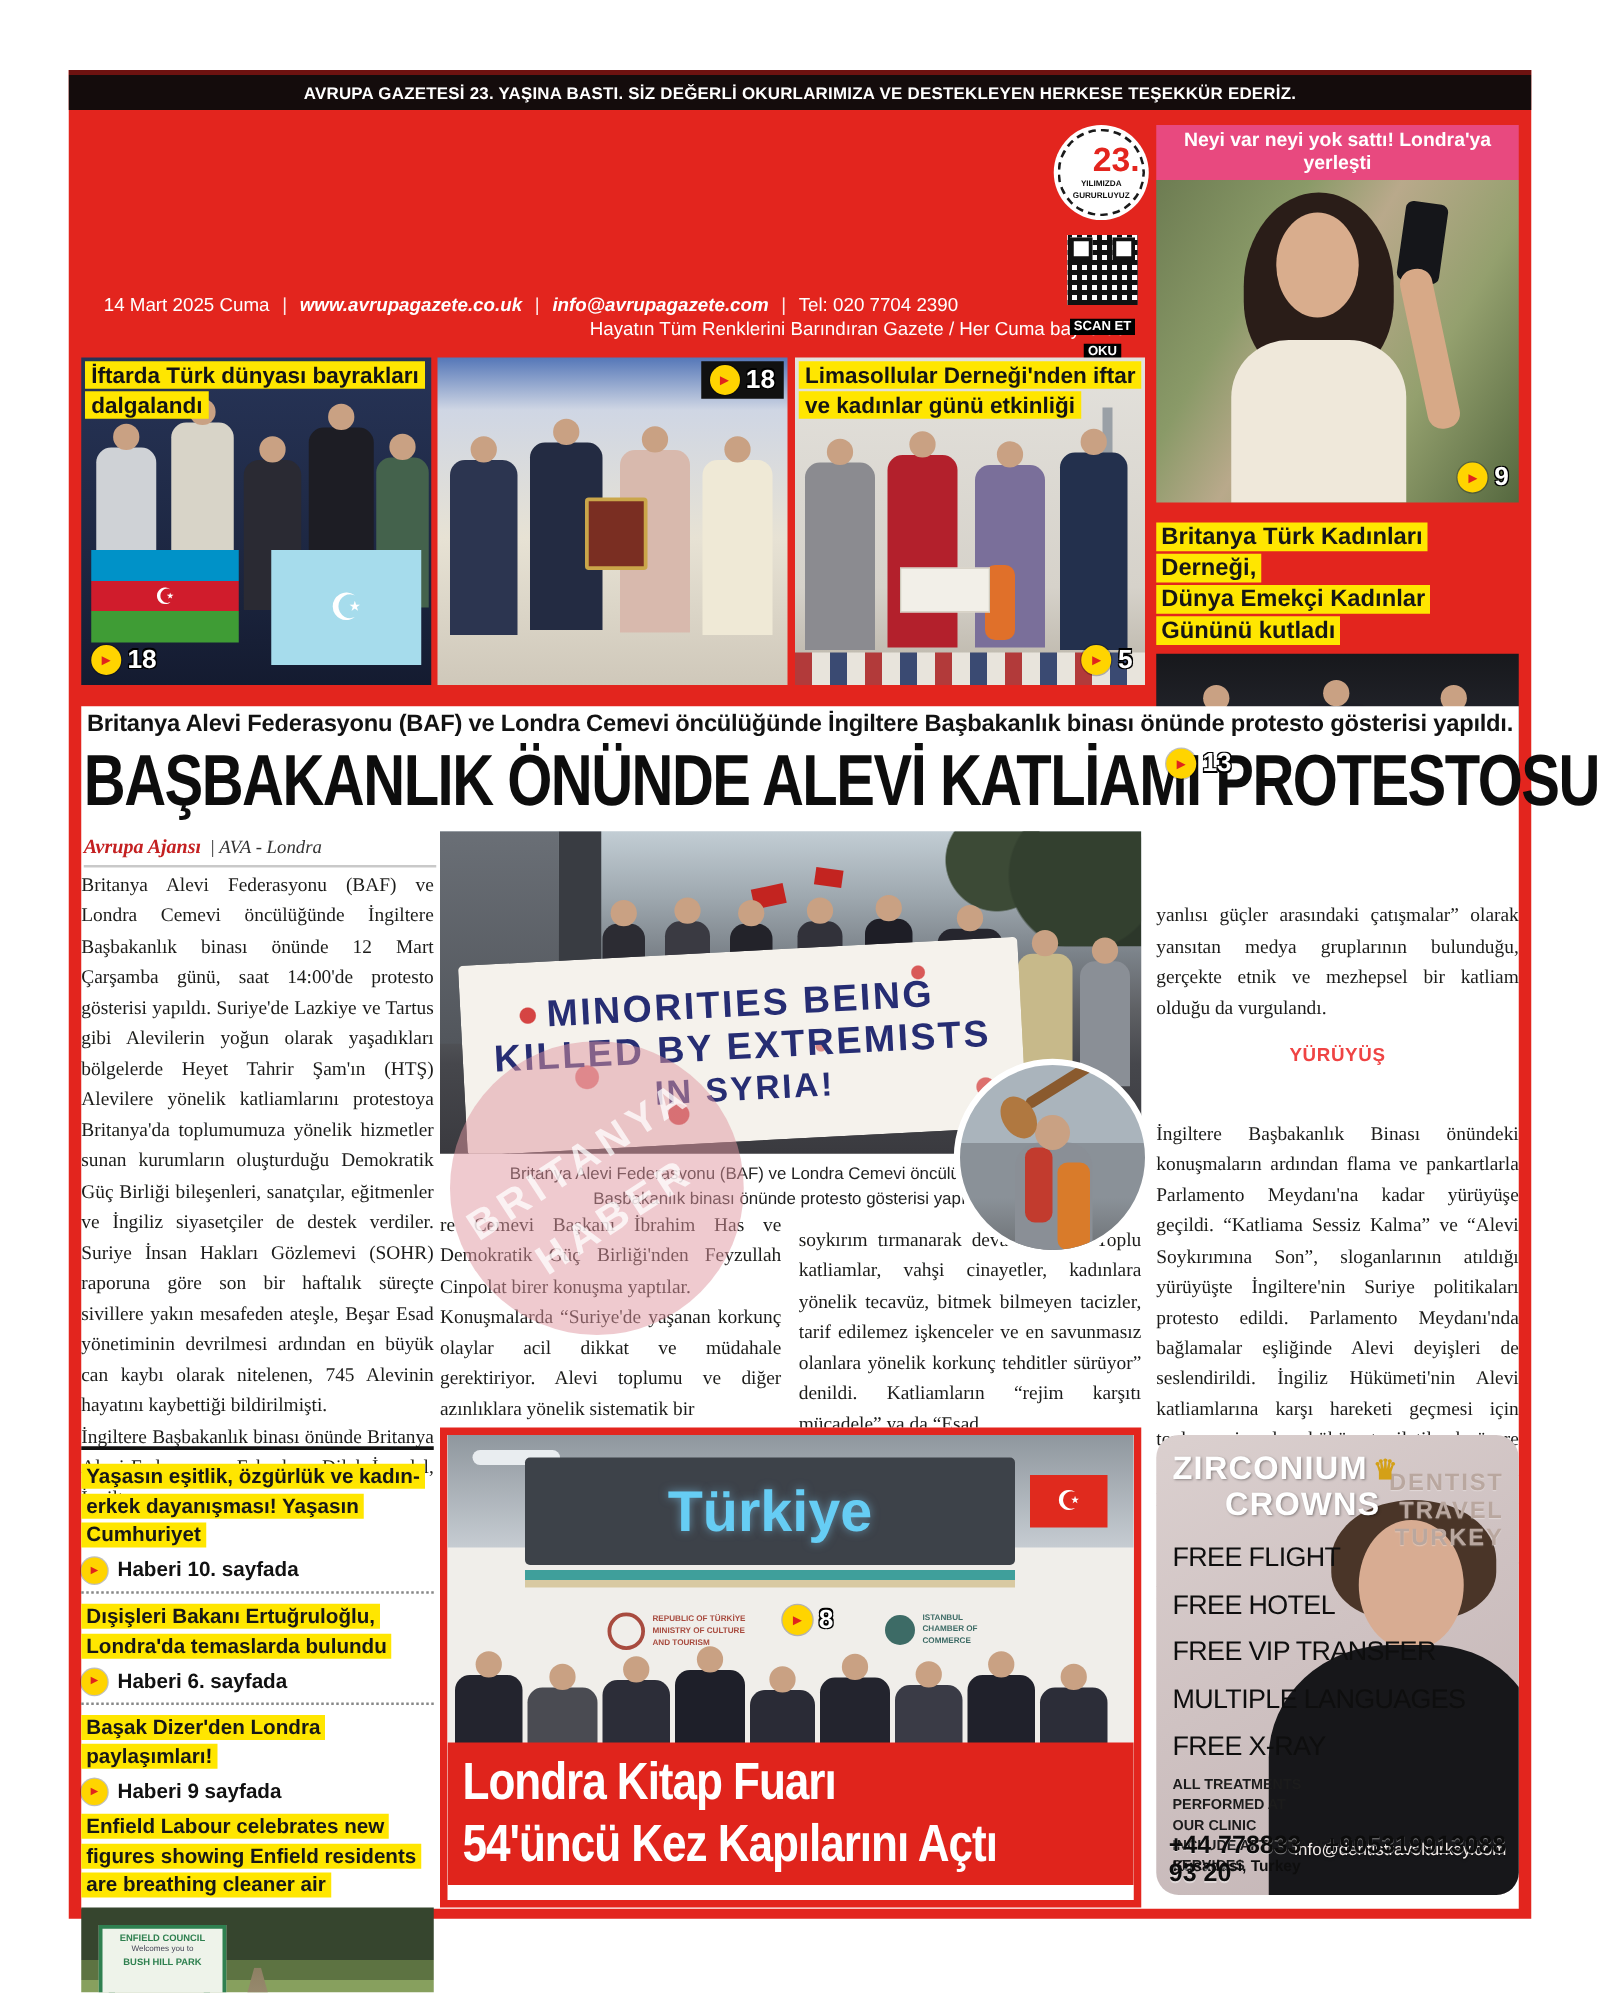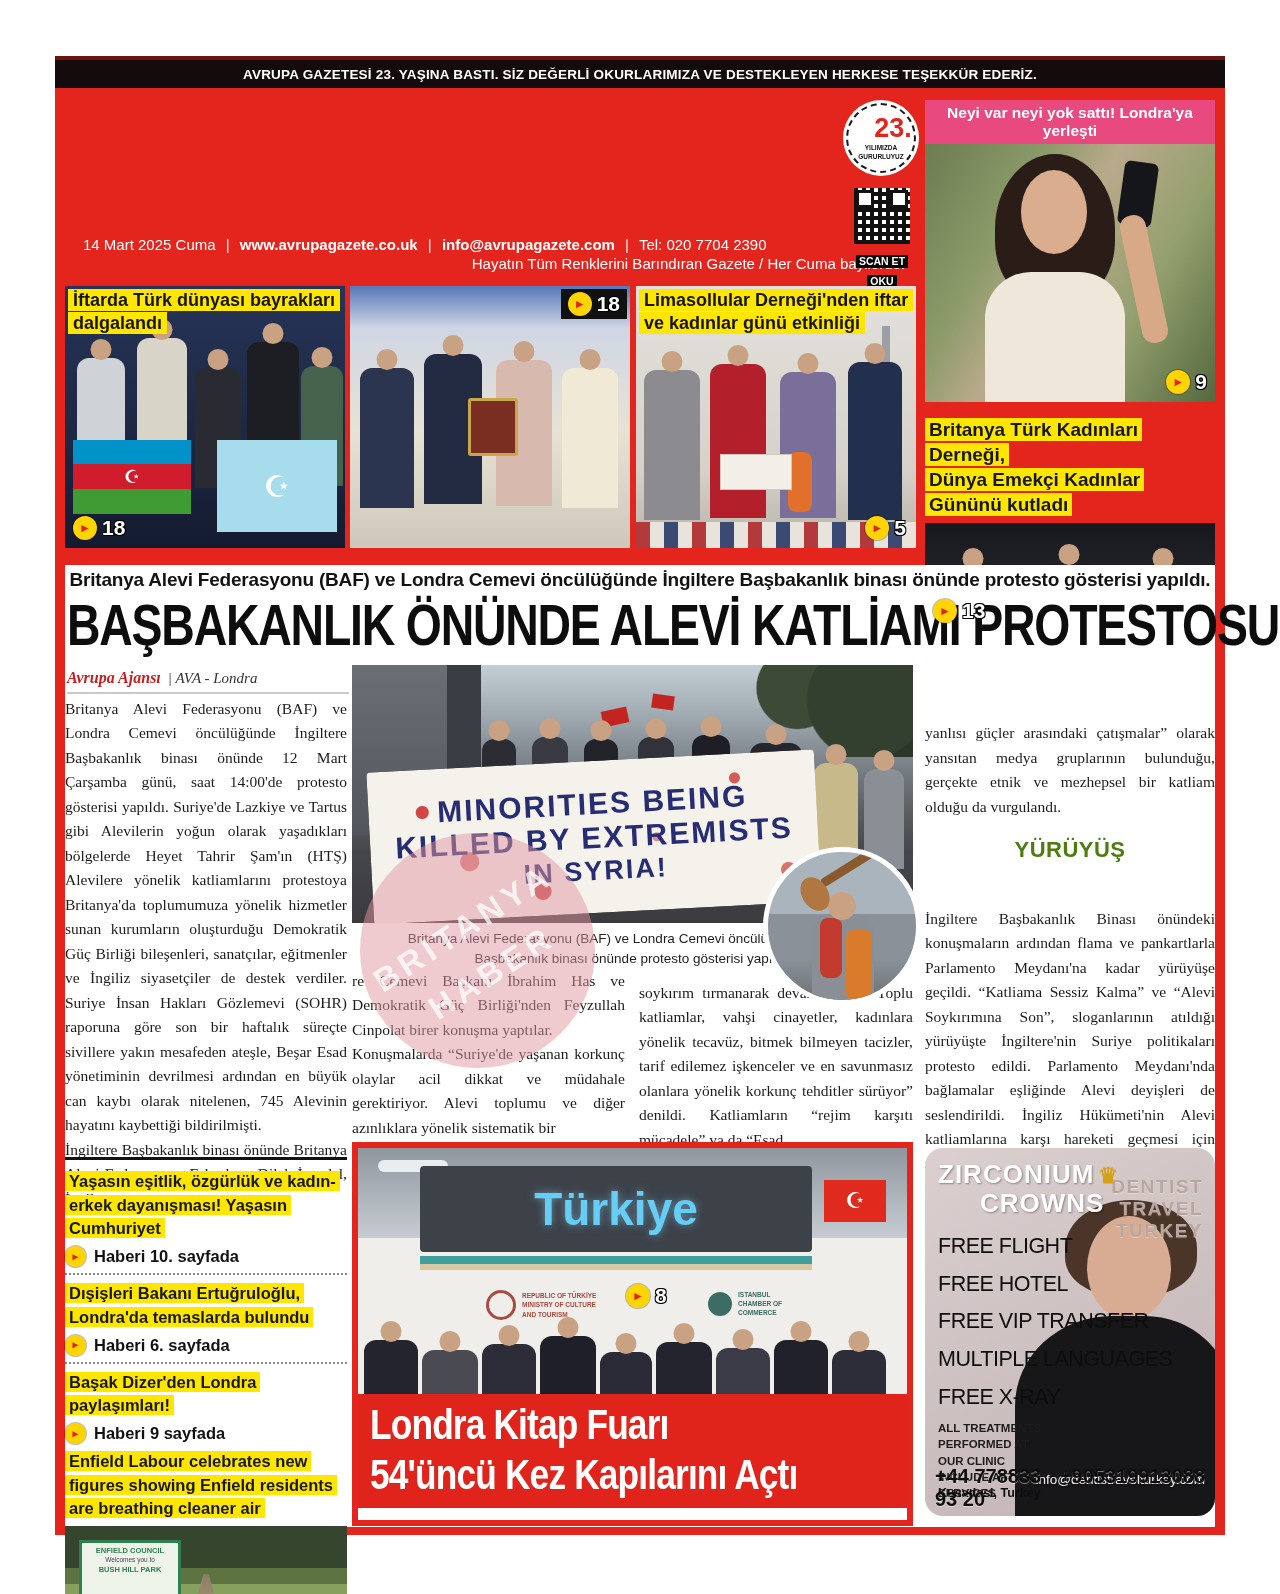--- a/index.html
+++ b/index.html
@@ -6,21 +6,21 @@
   #page{position:relative;width:1280px;height:1594px;background:#fff;font-family:"Liberation Sans",sans-serif;overflow:hidden;}
   
   #frame{position:absolute;left:55px;top:56px;width:1170px;height:1479px;background:#e3251e;}
   .topline{position:absolute;left:0;top:0;width:1170px;height:4px;background:#6d1210;}
   .banner{position:absolute;left:0;top:4px;width:1170px;height:28px;background:#140c0c;color:#fff;
     display:flex;align-items:center;justify-content:center;font-weight:700;font-size:13.5px;letter-spacing:.2px;}
   
   .mast-title{position:absolute;left:30px;top:22px;width:750px;height:158px;color:#fff;
     font-family:"Liberation Serif",serif;font-style:italic;font-weight:700;font-size:146px;line-height:152px;text-align:center;letter-spacing:-2px;}
   .mast-info{position:absolute;left:28px;top:180px;color:#fff;font-size:15px;}
-  .mast-info .bi{font-weight:700;}
+  .mast-info .bi{font-weight:700;font-style:italic;}
   .mast-info .sep{margin:0 6px;opacity:.9;}
   .mast-tagline{position:absolute;left:380px;top:199px;width:470px;text-align:right;color:#fff;font-size:15px;}
   .badge23{position:absolute;left:788px;top:44px;width:76px;height:76px;border-radius:50%;background:#fff;
     display:flex;flex-direction:column;align-items:center;justify-content:center;}
   .badge23::before{content:"";position:absolute;inset:3px;border:2px dashed #1a1a1a;border-radius:50%;}
   .b23num{color:#e3251e;font-weight:700;font-size:27px;line-height:1;margin-left:24px;}
   .b23txt{font-size:6.5px;font-weight:700;color:#111;text-align:center;white-space:pre-line;line-height:1.3;margin-top:2px;}
   .qr{position:absolute;left:799px;top:132px;width:56px;height:56px;background-color:#fff;
     background-image:repeating-linear-gradient(0deg,#111 0 4px,transparent 4px 8px),repeating-linear-gradient(90deg,#111 0 4px,#fff 4px 8px);}
   .qr::before,.qr::after{content:"";position:absolute;width:12px;height:12px;background:#fff;border:3px solid #111;}
@@ -62,21 +62,21 @@
   .headline{position:absolute;left:2px;top:30px;width:1438px;transform:scaleX(.8);transform-origin:left top;
     font-weight:700;font-size:58px;line-height:1.05;letter-spacing:-1.5px;color:#0d0d0d;white-space:nowrap;}
   .byline{position:absolute;left:2px;top:104px;width:282px;border-bottom:2px solid #c9c9c9;padding-bottom:5px;font-family:"Liberation Serif",serif;}
   .byline .ag{color:#c42021;font-weight:700;font-style:italic;font-size:16px;}
   .byline .loc{color:#333;font-style:italic;font-size:15px;margin-left:3px;}
   .col{position:absolute;font-family:"Liberation Serif",serif;font-size:15.5px;line-height:1.58;color:#1c1c1a;text-align:justify;white-space:pre-line;}
   .c1{left:0;top:132px;width:282px;height:432px;}
   .c2{left:287px;top:404px;width:273px;height:148px;}
   .c3{left:574px;top:416px;width:274px;height:148px;}
   .c4{left:860px;top:132px;width:290px;height:432px;}
-  .c4 .sub{display:block;text-align:center;font-family:"Liberation Sans",sans-serif;font-weight:700;font-size:22px;letter-spacing:.5px;margin:14px 0;white-space:normal;color:#4d7c0f;}
+  .c4 .sub{display:block;text-align:center;font-family:"Liberation Sans",sans-serif;font-weight:700;font-size:15px;letter-spacing:.5px;margin:14px 0;white-space:normal;color:#ef4444;}
   
   .main-photo{position:absolute;left:287px;top:100px;width:561px;height:258px;overflow:hidden;
     background:linear-gradient(180deg,#c2cdd4 0%,#9fa9b0 20%,#7b8289 38%,#5f6165 55%,#46474c 72%,#3a3a3f 100%);}
   .bldg-l{position:absolute;left:0;top:0;width:95px;height:170px;background:linear-gradient(#6a6f76,#52565c);}
   .bldg-c{position:absolute;left:95px;top:0;width:34px;height:150px;background:#393c42;}
   .tree-r{position:absolute;right:0;top:0;width:210px;height:92px;background:
     radial-gradient(circle at 78% 38%,#33402f 0 34%,transparent 35%),
     radial-gradient(circle at 45% 25%,#3c4a36 0 30%,transparent 31%),
     radial-gradient(circle at 92% 70%,#2c372a 0 30%,transparent 31%);}
   .flagbit{position:absolute;background:#c32420;}

